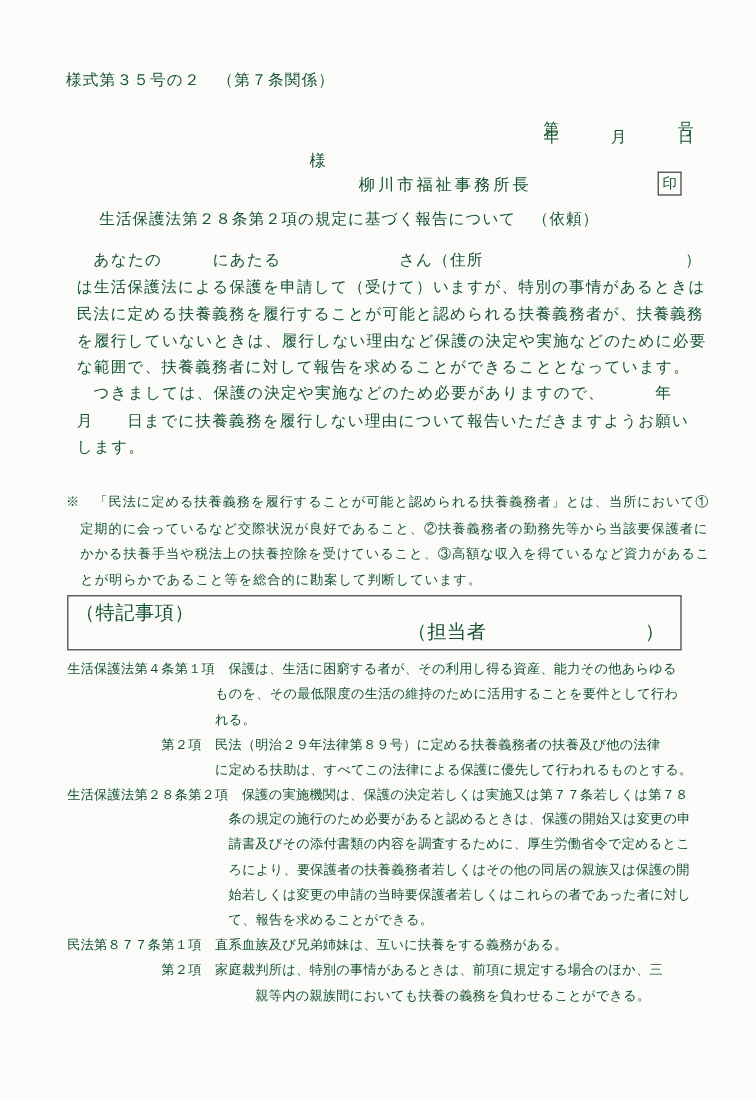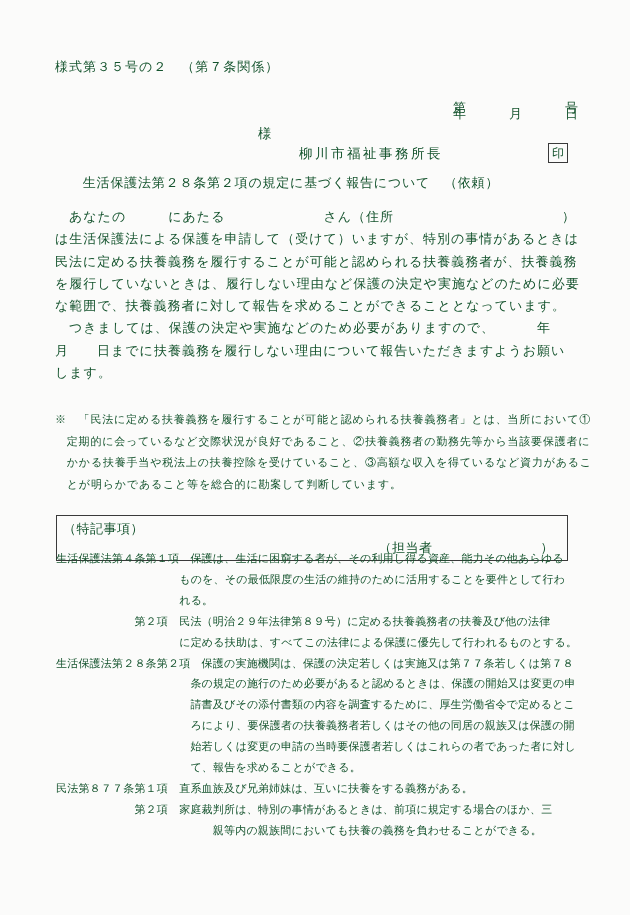--- a/index.html
+++ b/index.html
@@ -24,27 +24,26 @@
   .sender      { left: 299px; top: 145px; font-size: 13.5px; letter-spacing: 2.5px; }
   .seal {
     left: 548px; top: 143px; width: 20px; height: 20px;
     border: 1px solid #3a3a3a; box-sizing: border-box;
     text-align: center; font-size: 12px; line-height: 18px;
   }
   .title {
     left: 0; top: 174px; width: 582px;
     text-align: center; font-size: 13px; letter-spacing: 0.8px;
   }
-  .body-par { left: 55px; top: 206px; font-size: 13px; letter-spacing: 1px; line-height: 22.3px; }
+  .body-par { left: 64px; top: 206px; font-size: 13px; letter-spacing: 1px; line-height: 22.3px; }
   .note     { left: 55px; top: 409px; font-size: 11px; letter-spacing: 0.8px; line-height: 21.5px; }
   .box {
     left: 56px; top: 496px; width: 512px; height: 46px;
     border: 1.5px solid #3a3a3a; box-sizing: border-box;
-    font-size: 13px;
-    margin-top: 19px;
+    font-size: 16px;
   }
   .box-label { position: absolute; left: 6px; top: 4px; letter-spacing: 0.5px; }
   .staff     { position: absolute; right: 13px; bottom: 3px; letter-spacing: 0.5px; }
   .refs { left: 56px; top: 548px; font-size: 11px; letter-spacing: 0.2px; line-height: 20.9px; }
 </style>
 </head>
 <body>
 
 <div class="page">
 

